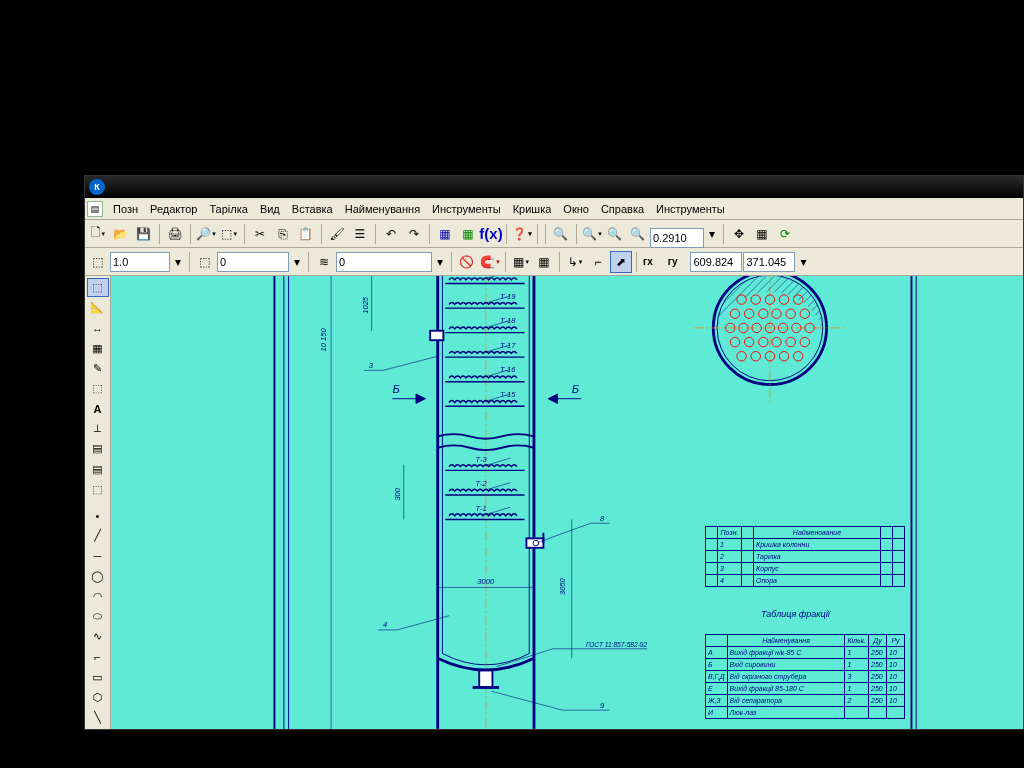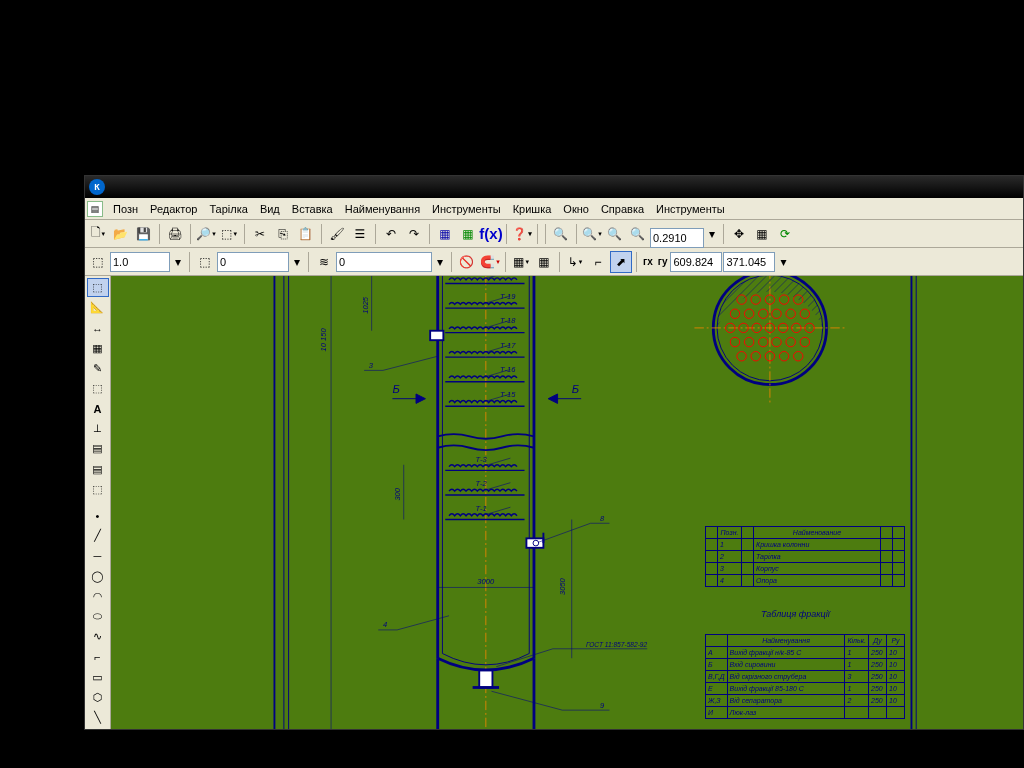--- a/index.html
+++ b/index.html
@@ -13,21 +13,21 @@
 .menu-icon { width: 16px; height: 16px; background: #fff; border: 1px solid #8b8; margin-right: 4px; display: inline-flex; align-items: center; justify-content: center; font-size: 9px; }
 .toolbar { background: #ece9d8; height: 28px; display: flex; align-items: center; padding: 2px; border-bottom: 1px solid #aca899; gap: 1px; }
 .toolbar .sep { width: 1px; height: 20px; background: #aca899; margin: 0 3px; }
 .tb-btn { width: 22px; height: 22px; border: 1px solid transparent; display: flex; align-items: center; justify-content: center; cursor: pointer; font-size: 12px; }
 .tb-btn .dd { font-size: 7px; margin-left: 1px; }
 .tb-input { height: 20px; border: 1px solid #7f9db9; background: #fff; padding: 0 2px; font-size: 11px; }
 .workarea { flex: 1; display: flex; overflow: hidden; }
 .left-toolbar { width: 26px; background: #ece9d8; border-right: 1px solid #aca899; display: flex; flex-direction: column; padding: 2px 0; gap: 1px; }
 .ltb-btn { width: 22px; height: 22px; margin: 0 auto; border: 1px solid transparent; display: flex; align-items: center; justify-content: center; cursor: pointer; font-size: 11px; }
 .ltb-btn.active { border-color: #316ac5; background: #c1d2ee; }
-.canvas-area { flex: 1; background: #4d7c0f; position: relative; overflow: hidden; }
+.canvas-area { flex: 1; background: #5eead4; position: relative; overflow: hidden; }
 svg.cad-drawing { width: 100%; height: 100%; }
 .cad-table { position: absolute; border-collapse: collapse; font-size: 7px; font-style: italic; color: #000080; }
 .cad-table td, .cad-table th { border: 1px solid #000080; padding: 0 2px; height: 12px; font-weight: normal; }
 .cad-table th { font-weight: normal; }
 .coord-label { font-family: Arial; font-size: 10px; font-weight: bold; }
 </style>
 </head>
 <body>
 
 <div class="app-window">
@@ -107,21 +107,21 @@
     <div class="tb-btn" style="color:#c00">🧲<span class="dd">▾</span></div>
     <div class="sep"></div>
     <div class="tb-btn">▦<span class="dd">▾</span></div>
     <div class="tb-btn">▦</div>
     <div class="sep"></div>
     <div class="tb-btn">↳<span class="dd">▾</span></div>
     <div class="tb-btn">⌐</div>
     <div class="tb-btn" style="border-color:#316ac5;background:#c1d2ee">⬈</div>
     <div class="sep"></div>
     <span class="coord-label" style="margin:16px 2px">гх</span>
-    <span class="coord-label" style="margin:0 2px">гy</span>
+    <span class="coord-label" style="margin:0 12px">гy</span>
     <input class="tb-input" style="width: 52px;" value="609.824">
     <input class="tb-input" style="width: 52px;" value="371.045">
     <div class="tb-btn" style="width:14px">▾</div>
   </div>
 
   <div class="workarea">
     <div class="left-toolbar">
       <div class="ltb-btn active">⬚</div>
       <div class="ltb-btn">📐</div>
       <div class="ltb-btn">↔</div>

